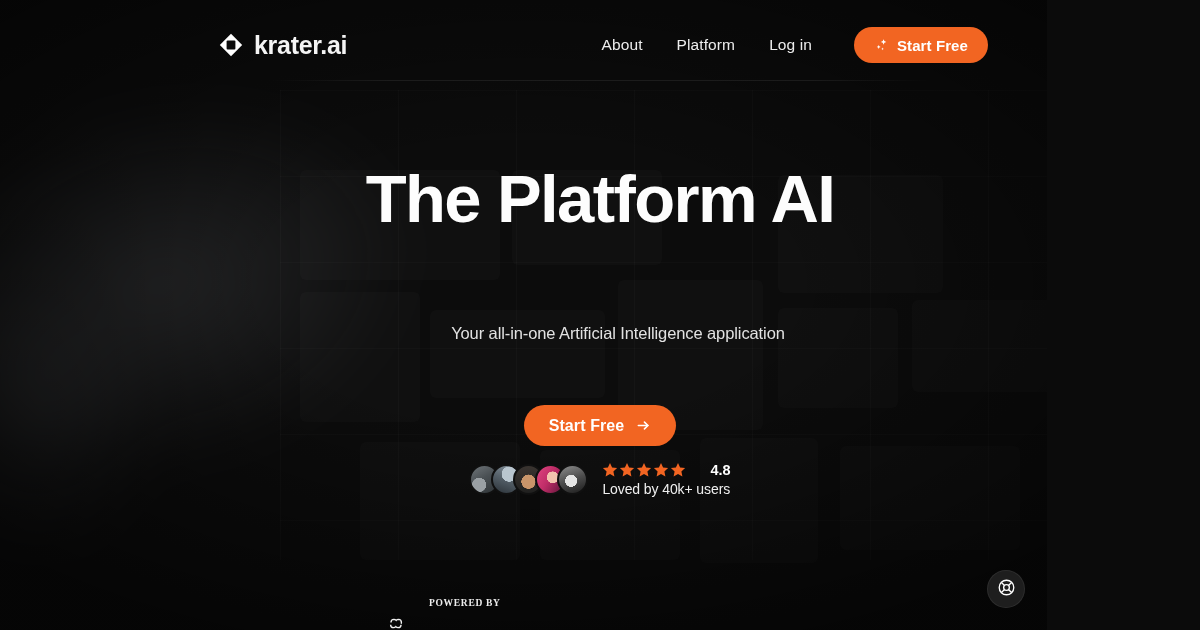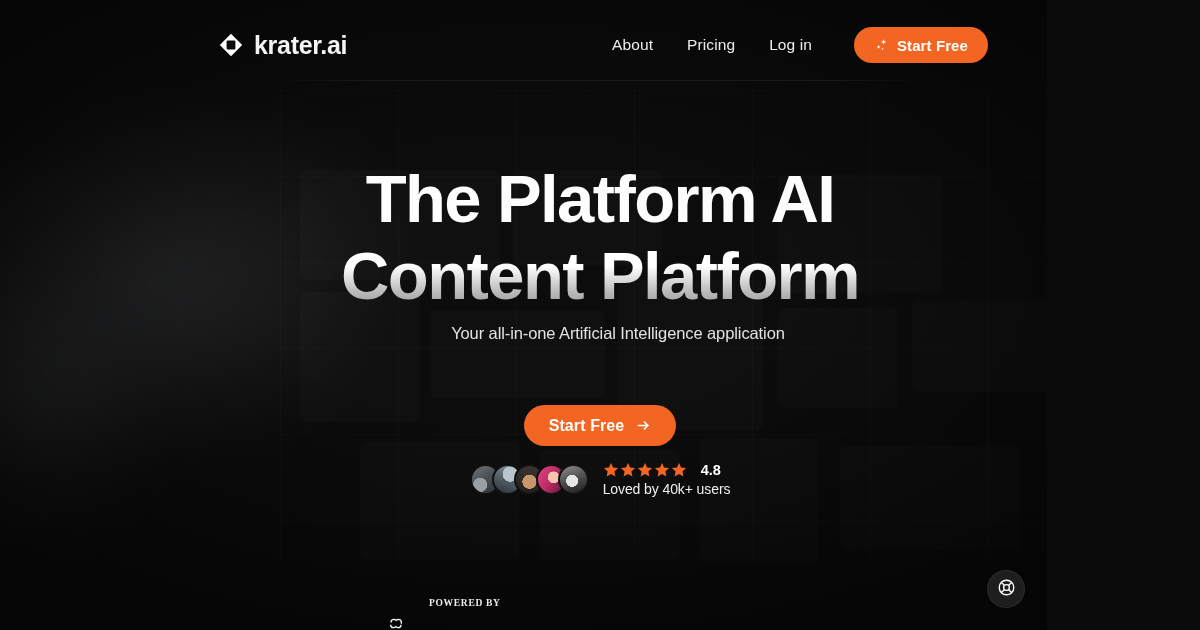--- a/index.html
+++ b/index.html
@@ -129,21 +129,21 @@
       radial-gradient(circle at 50% 58%, #c9956a 0 34%, transparent 35%),
       linear-gradient(180deg,#3a3430 0%,#20201f 100%); }
   .a4 { background:
       radial-gradient(circle at 58% 42%, #f3c4ae 0 26%, transparent 27%),
       linear-gradient(120deg,#e0457f 0%,#c02d68 45%,#5a1436 100%); }
   .a5 { background:
       radial-gradient(circle at 45% 55%, #e6e6e6 0 28%, transparent 29%),
       linear-gradient(160deg,#8e8e8e 0%,#4d4d4d 50%,#1c1c1c 100%); }
 
   .rating { display:flex; flex-direction:column; gap:3px; }
-  .stars-row { display:flex; align-items:center; gap:14px; }
+  .stars-row { display:flex; align-items:center; gap:24px; }
   .stars { display:flex; gap:1px; }
   .star { width:16px; height:16px; display:block; }
   .score { color:#fff; font-size:14.5px; font-weight:600; }
   .loved { color:#efefef; font-size:14px; font-weight:400; letter-spacing:-.1px; }
 
   
   .powered {
     position:absolute; left:0; top:598px; width:1200px; z-index:10;
   }
   .powered-inner { width:430px; margin:0 auto; position:relative; }
@@ -200,42 +200,41 @@
           <svg class="brand-mark" viewBox="0 0 26 26" fill="none">
             <path d="M13 1.8 24.2 13 13 24.2 1.8 13Z" fill="#ffffff"></path>
             <rect x="8.6" y="8.6" width="8.8" height="8.8" rx="1" fill="#0c0c0c"></rect>
           </svg>
         </span>
         <span class="brand-name">krater.ai</span>
       </a>
 
       <div class="nav">
         <a class="nav-link" href="#">About</a>
-        <a class="nav-link" href="#">Pricing</a>
+        <a class="nav-link" href="#">Platform</a>
         <a class="nav-link" href="#">Log in</a>
         <button class="btn-nav-cta">
           <span class="spark">
             <svg class="spark" viewBox="0 0 16 16" fill="#ffffff">
               <path d="M10.2 1.2l.85 2.1 2.1.85-2.1.85-.85 2.1-.85-2.1-2.1-.85 2.1-.85z"></path>
               <path d="M5 7.4l.62 1.5 1.5.62-1.5.62-.62 1.5-.62-1.5-1.5-.62 1.5-.62z"></path>
               <path d="M9.1 10.2l.42 1.02 1.02.42-1.02.42-.42 1.02-.42-1.02-1.02-.42 1.02-.42z"></path>
             </svg>
           </span>
           <span>Start Free</span>
         </button>
       </div>
 
     </div>
   </div>
 
   <div class="hero">
 
     <h1 class="headline">
       <span class="l1">The Platform AI</span>
-      <span class="l2">Content Platform</span>
     </h1>
 
     <p class="subhead">Your all-in-one Artificial Intelligence application</p>
 
     <div class="cta-wrap">
       <button class="btn-hero-cta">
         <span>Start Free</span>
         <span class="arrow">
           <svg class="arrow" viewBox="0 0 16 16" fill="none" stroke="#ffffff" stroke-width="1.7" stroke-linecap="round" stroke-linejoin="round">
             <path d="M2.5 8h10.2"></path>

